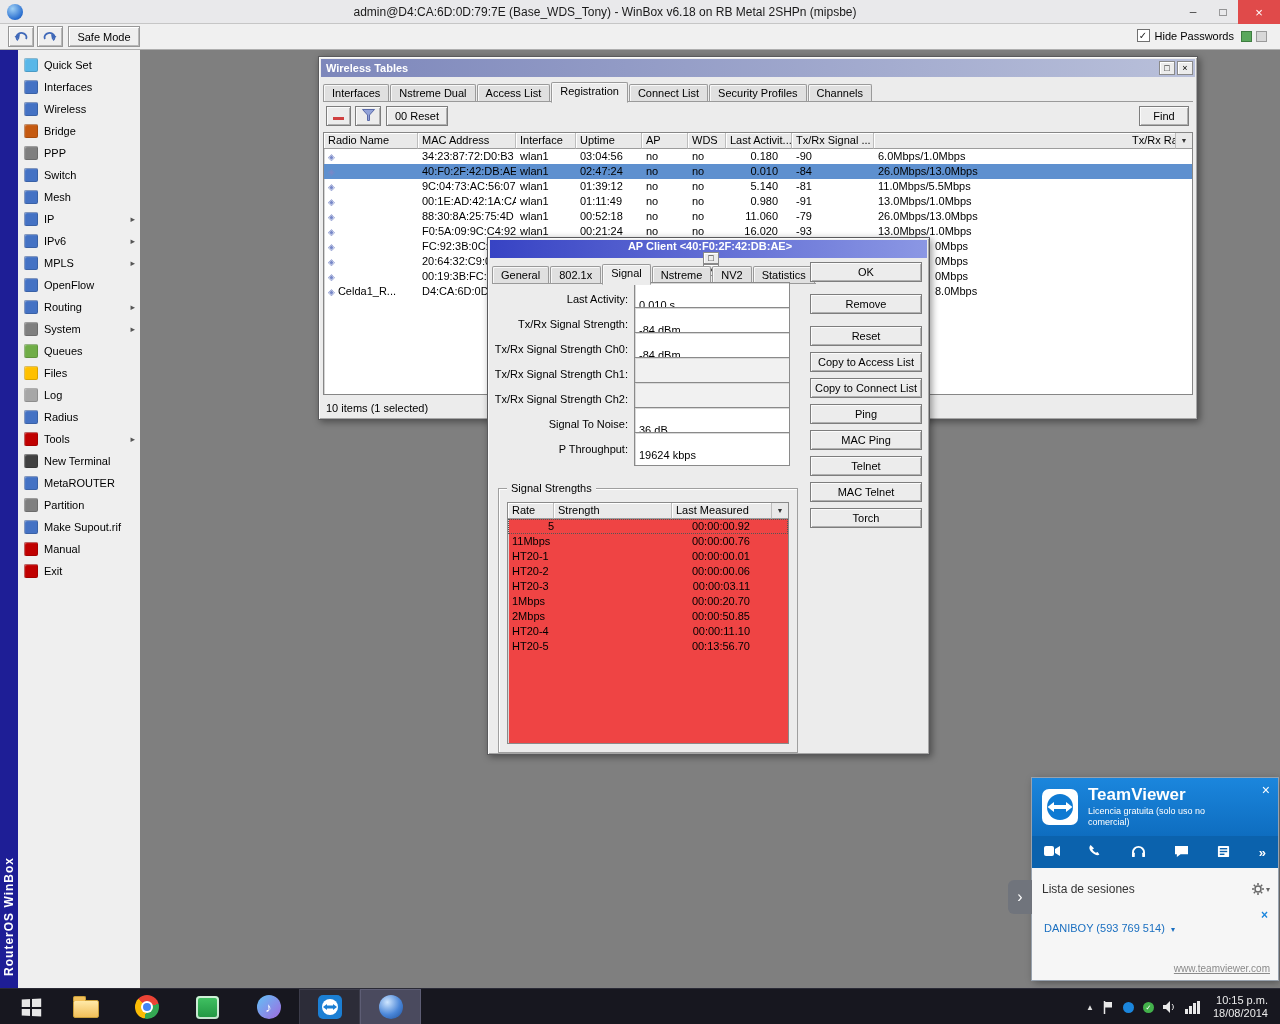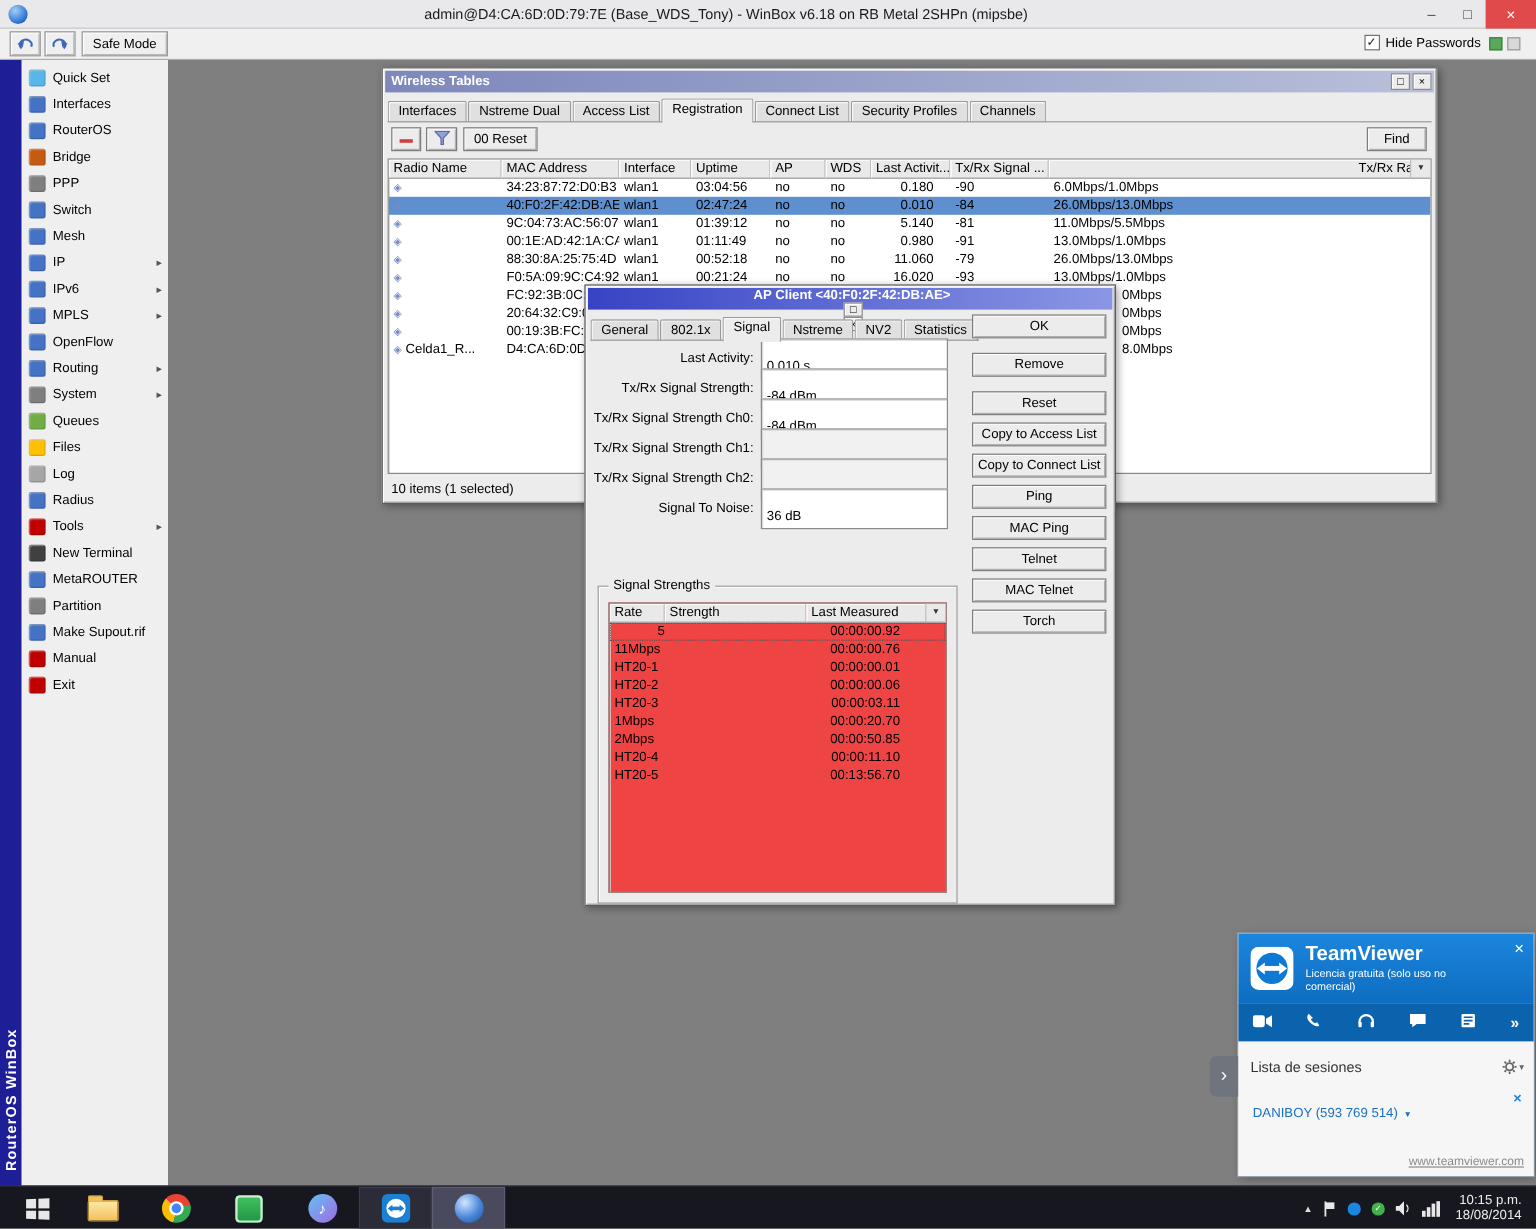--- a/index.html
+++ b/index.html
@@ -186,21 +186,21 @@
       <div class="side-item">
         <span class="side-icon" style="background-color: rgb(88, 183, 232);"></span>
         <span class="side-label">Quick Set</span>
       </div>
       <div class="side-item">
         <span class="side-icon" style="background-color: rgb(68, 114, 196);"></span>
         <span class="side-label">Interfaces</span>
       </div>
       <div class="side-item">
         <span class="side-icon" style="background-color: rgb(68, 114, 196);"></span>
-        <span class="side-label">RouterOS</span>
+        <span class="side-label">Wireless</span>
       </div>
       <div class="side-item">
         <span class="side-icon" style="background-color: rgb(197, 90, 17);"></span>
         <span class="side-label">Bridge</span>
       </div>
       <div class="side-item">
         <span class="side-icon" style="background-color: rgb(127, 127, 127);"></span>
         <span class="side-label">PPP</span>
       </div>
       <div class="side-item">
@@ -472,20 +472,24 @@
           <div class="flabel">Tx/Rx Signal Strength Ch1:</div>
           <div class="finput disabled"></div>
         </div>
         <div class="frow">
           <div class="flabel">Tx/Rx Signal Strength Ch2:</div>
           <div class="finput disabled"></div>
         </div>
         <div class="frow">
           <div class="flabel">Signal To Noise:</div>
           <div class="finput">36 dB</div>
+        </div>
+        <div class="frow">
+          <div class="flabel">P Throughput:</div>
+          <div class="finput">19624 kbps</div>
         </div>
       </div>
     <div id="ap-group">
       <span id="ap-group-label">Signal Strengths</span>
       <div id="ap-list">
         <div id="ap-shead">
             <div class="hcell" style="width: 46px;">Rate</div>
             <div class="hcell" style="width: 118px;">Strength</div>
             <div class="hcell" style="flex: 1 1 0%;">Last Measured</div>
             <div class="hdrop">▼</div>

